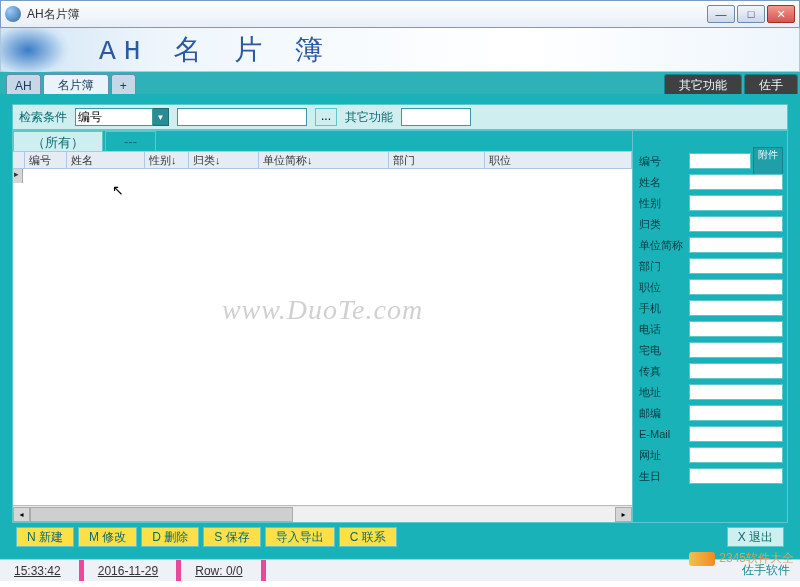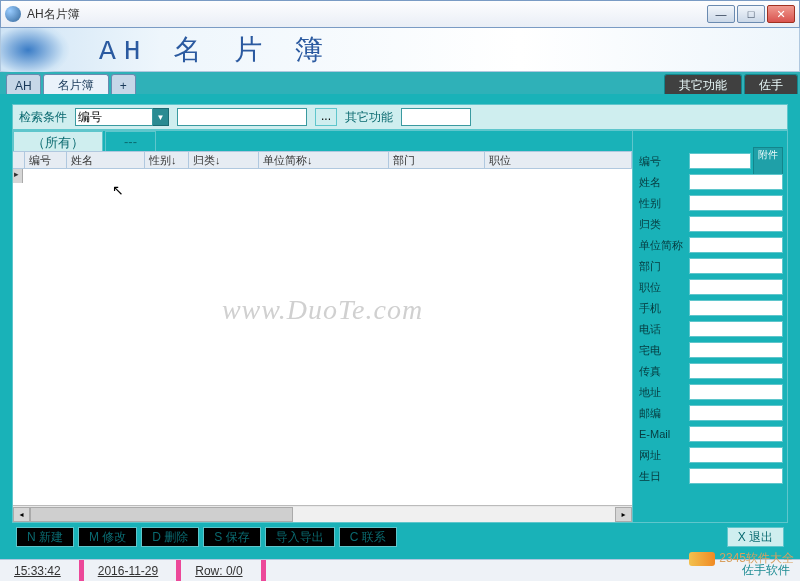--- a/index.html
+++ b/index.html
@@ -59,21 +59,21 @@
 .drow { display: flex; align-items: center; height: 20px; margin-bottom: 1px; }
 .drow label { width: 50px; color: #063a3e; font-size: 11px; }
 .drow input { flex: 1; height: 16px; border: 1px solid #5fc6cc; background: #fff; min-width: 0; }
 .attach-btn { width: 30px; height: 28px; background: #1fa0a8; color: #eafafa; border: 1px solid #13858c; font-size: 10px; text-align: center; line-height: 14px; margin-left: 2px; }
 .detail::-webkit-scrollbar { width: 16px; }
 .detail::-webkit-scrollbar-track { background: #e8e8e8; }
 .detail::-webkit-scrollbar-thumb { background: #cfcfcf; border: 1px solid #aaa; }
 
 
 .btnbar { height: 28px; background: #19b2b8; display: flex; align-items: center; gap: 4px; padding: 0 4px; }
-.bbtn { height: 20px; padding: 0 10px; background: #000000; border: 1px solid #5fc6cc; color: #0a6a70; display: flex; align-items: center; }
+.bbtn { height: 20px; padding: 0 10px; background: #fde047; border: 1px solid #5fc6cc; color: #0a6a70; display: flex; align-items: center; }
 .btnbar .bspacer { flex: 1; }
 .bbtn.exit { background: #cfeeef; }
 
 
 .statusbar { height: 22px; background: #eef2f7; border-top: 1px solid #b0c8df; display: flex; align-items: center; font-size: 11px; color: #333; }
 .statusbar .cell { padding: 0 18px 0 14px; border-right: 5px solid #ec4899; height: 100%; display: flex; align-items: center; text-decoration: underline; }
 .statusbar .spacer { flex: 1; }
 .statusbar .brand { color: #1a8a92; padding-right: 10px; }
 
 .cursor-img { position: absolute; left: 112px; top: 182px; font-size: 14px; color: #000; pointer-events: none; }

